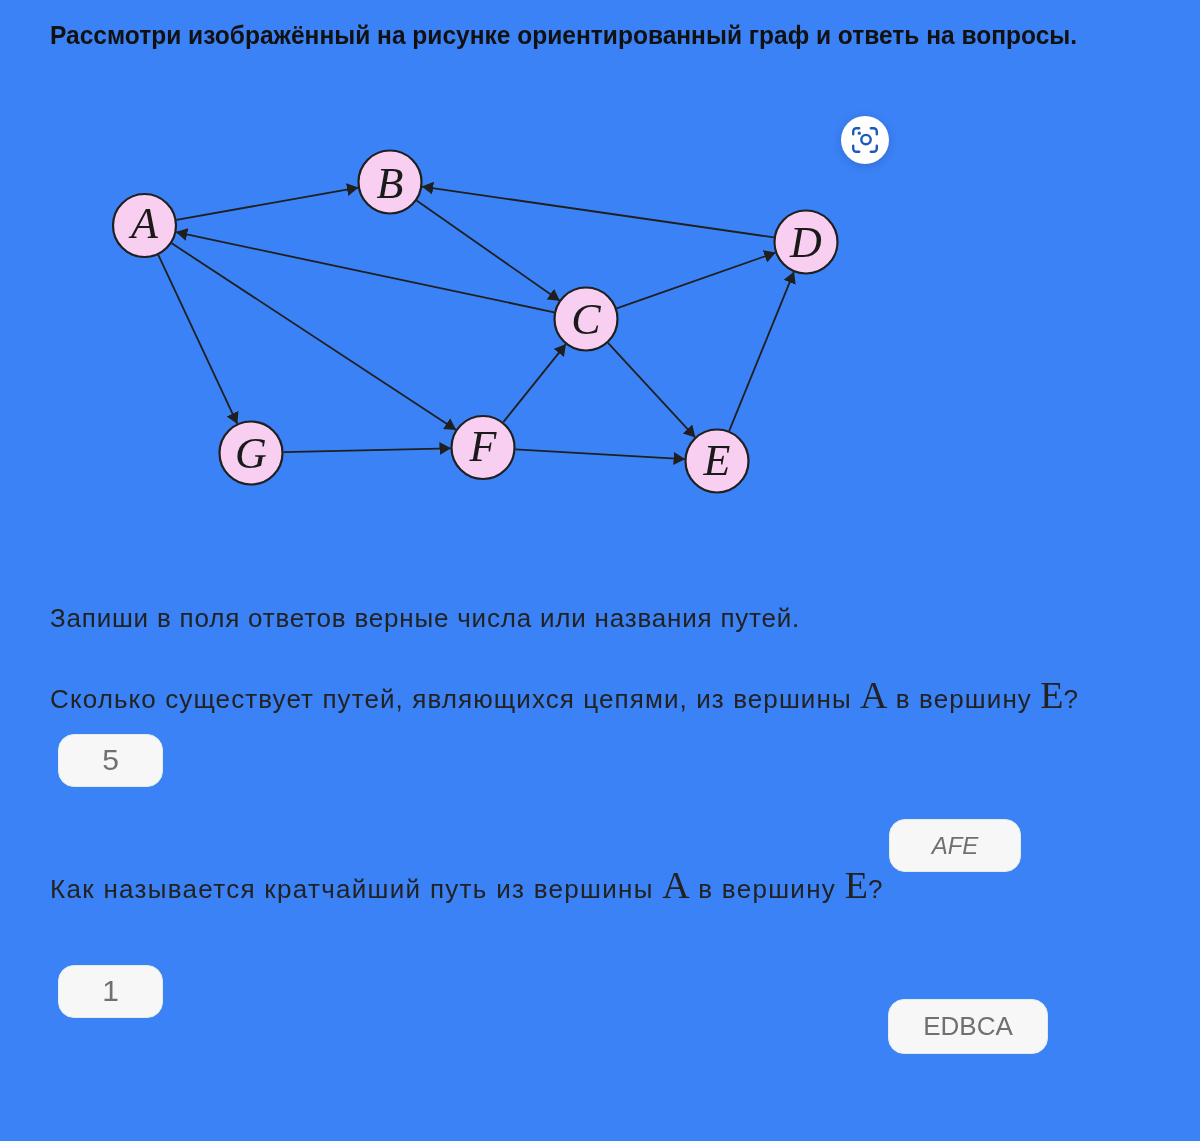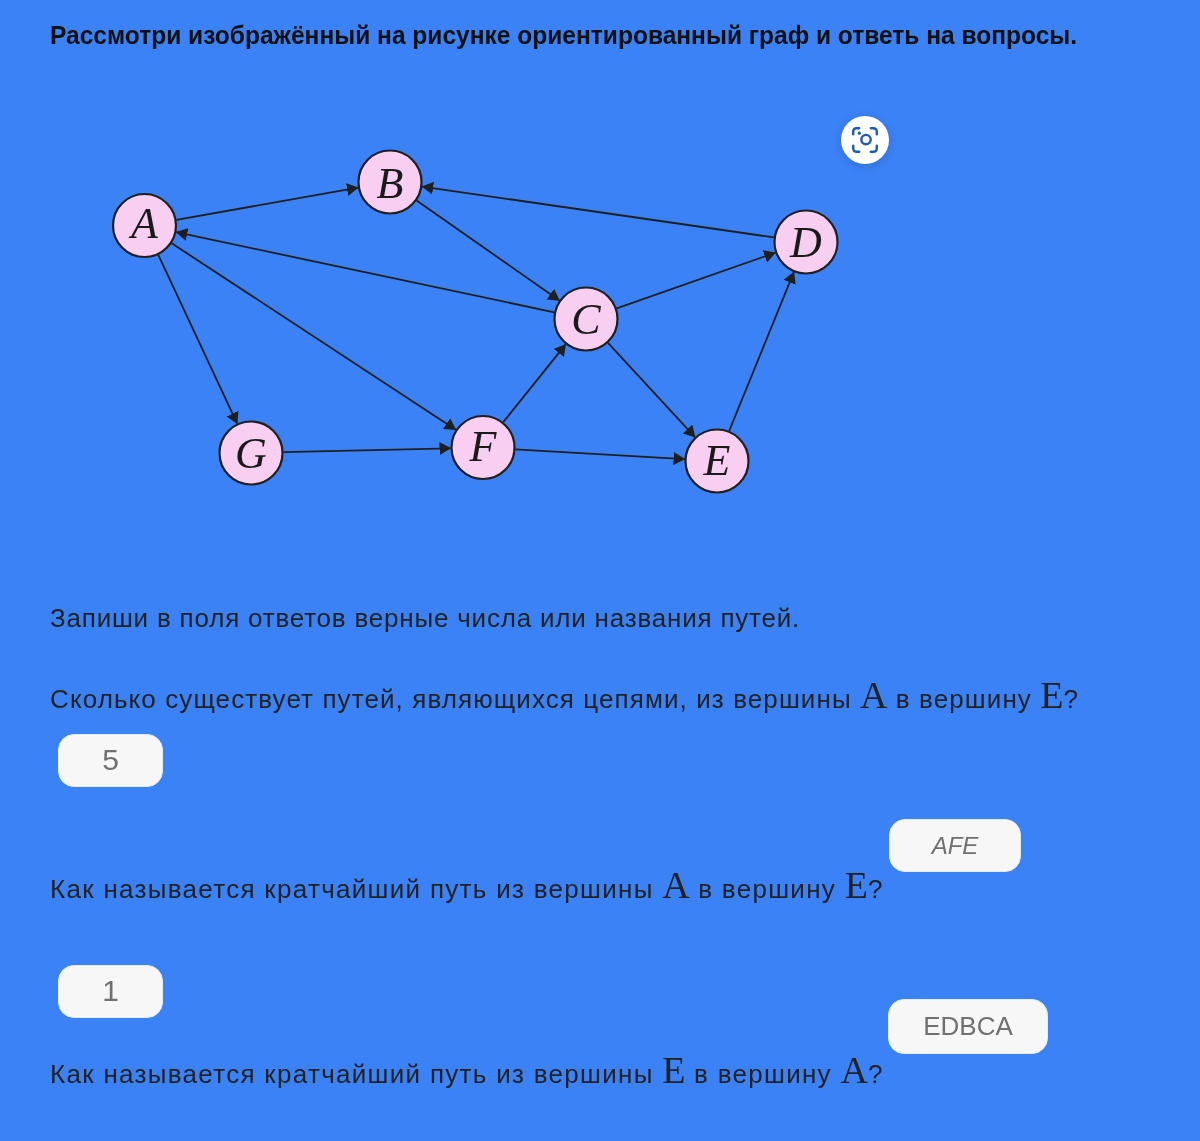--- a/index.html
+++ b/index.html
@@ -77,15 +77,14 @@
   <div class="ital">Запиши в поля ответов верные числа или названия путей.</div>
 
   <div class="q ls1" id="q1" style="top:675px">Сколько существует путей, являющихся цепями, из вершины <span class="m">A</span> в вершину <span class="m">E</span>?</div>
   <div class="abox" style="left:58px;top:734px;width:103px;height:51px;font-size:30px;line-height:49px;">5</div>
 
   <div class="q ls2" id="q2" style="top:865px">Как называется кратчайший путь из вершины <span class="m">A</span> в вершину <span class="m">E</span>?</div>
   <div class="abox" style="left:889px;top:819px;width:130px;height:51px;font-size:24px;line-height:51px;font-style:italic;">AFE</div>
 
   <div class="abox" style="left:58px;top:965px;width:103px;height:51px;font-size:30px;line-height:49px;">1</div>
 
-  <div class="q ls2" id="q4" style="top:1050px">Как называется кратчайший путь из вершины <span class="m">E</span> в вершину <span class="m">A</span>?</div>
   <div class="abox" style="left:888px;top:999px;width:158px;height:53px;font-size:26px;line-height:53px;">EDBCA</div>
 </div>
 
 </body></html>

